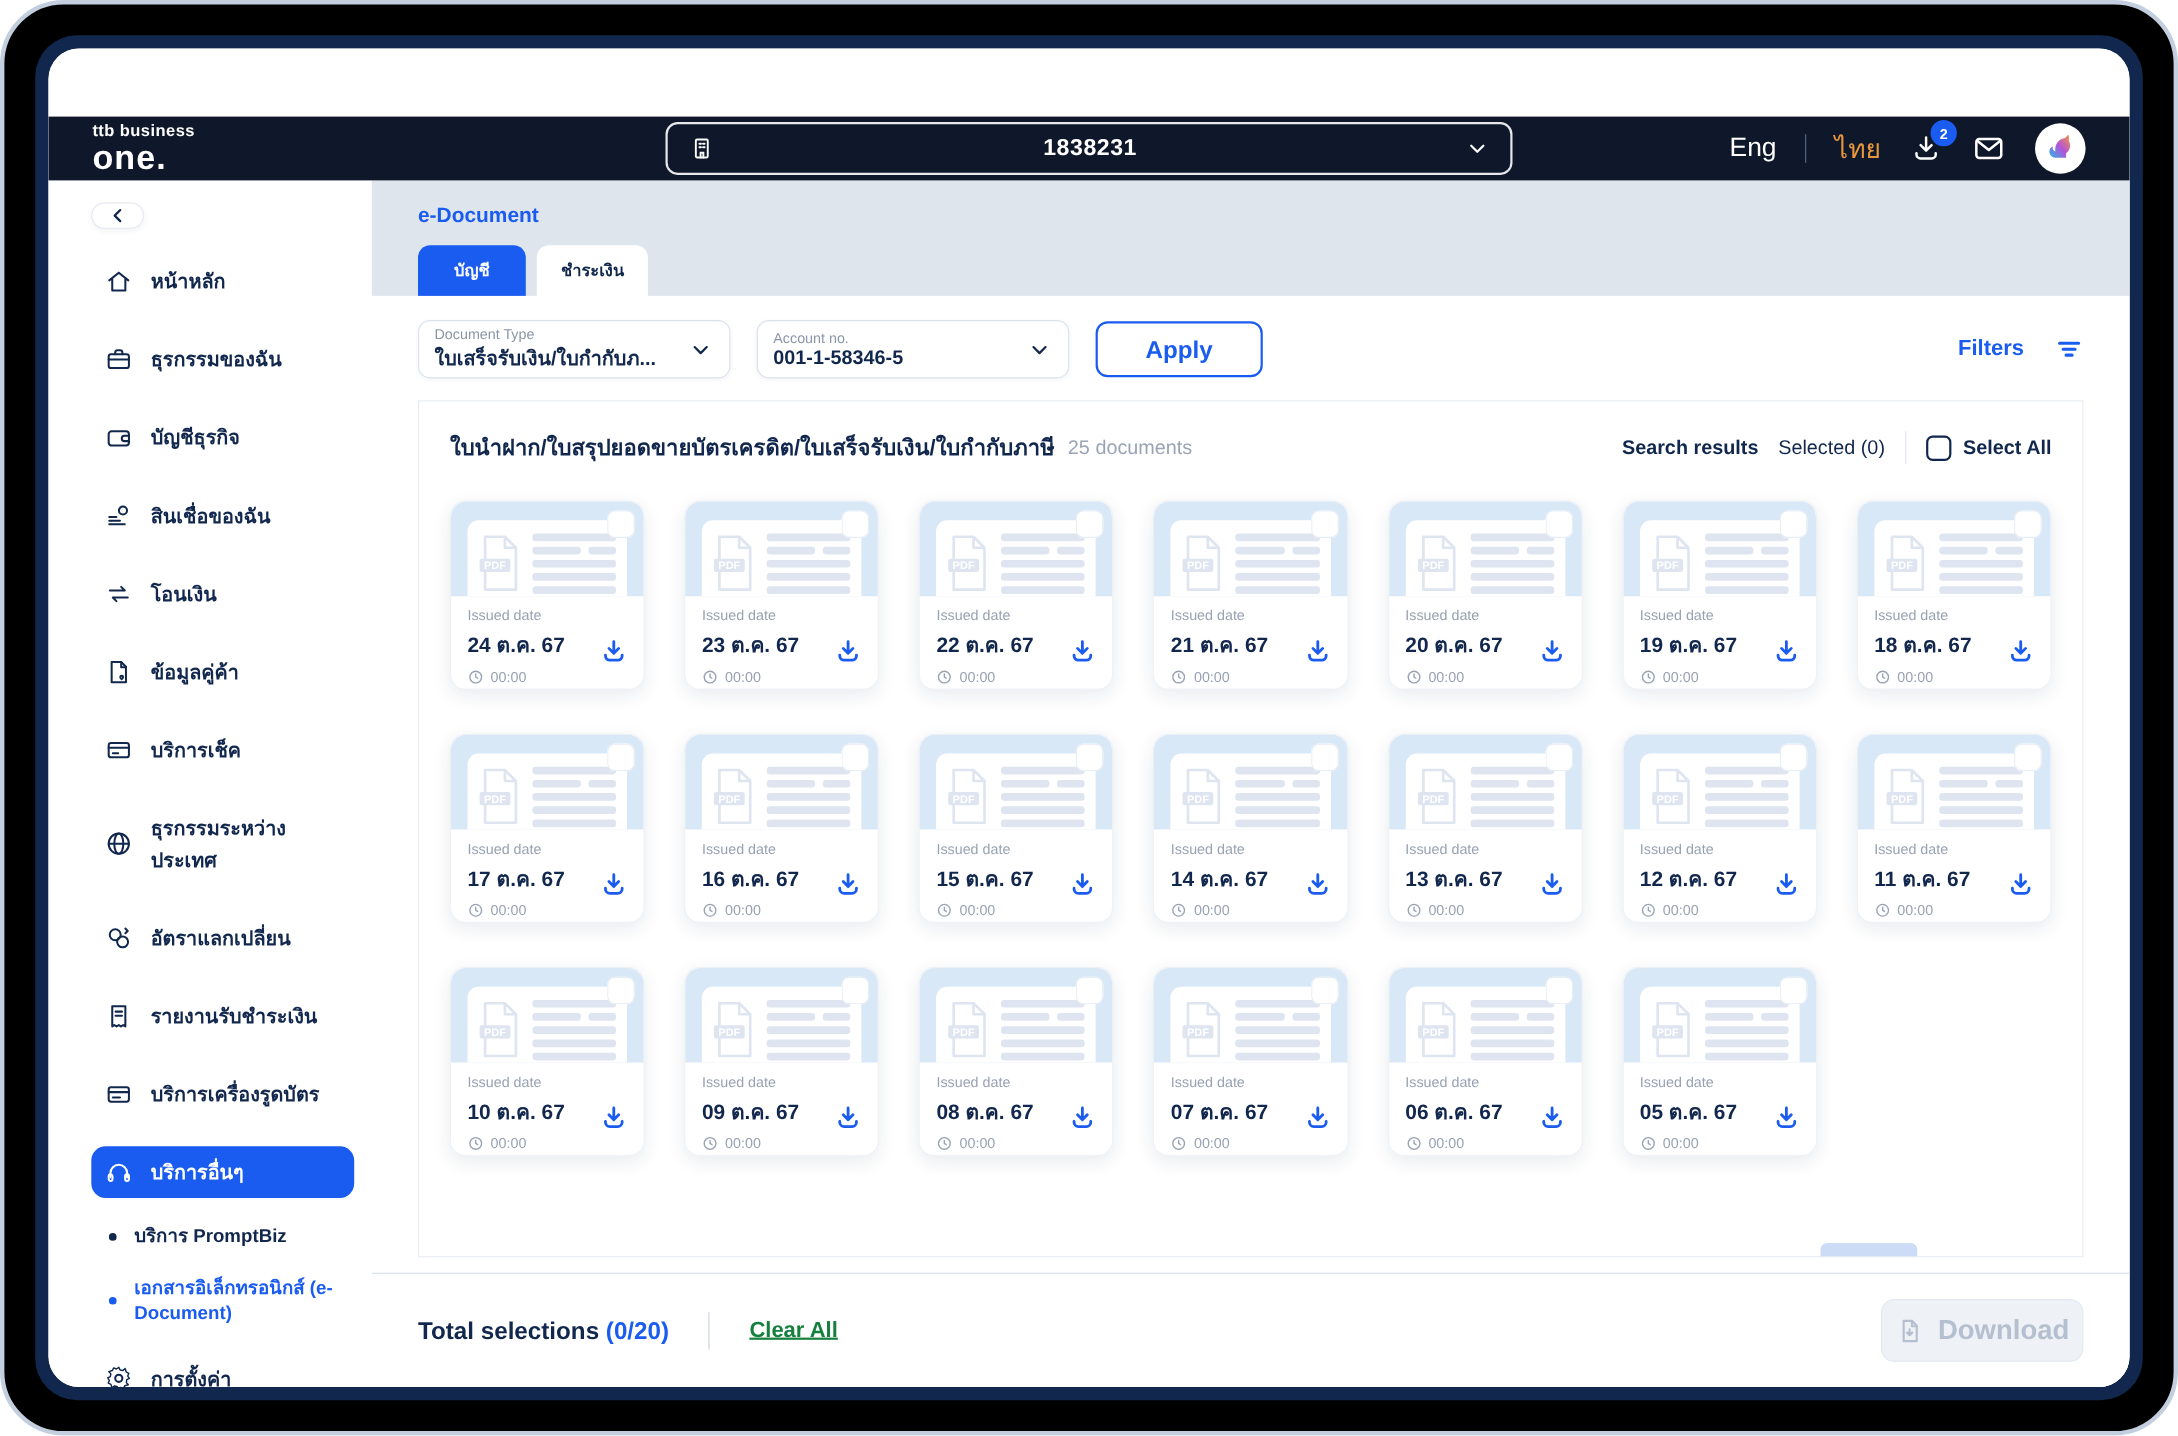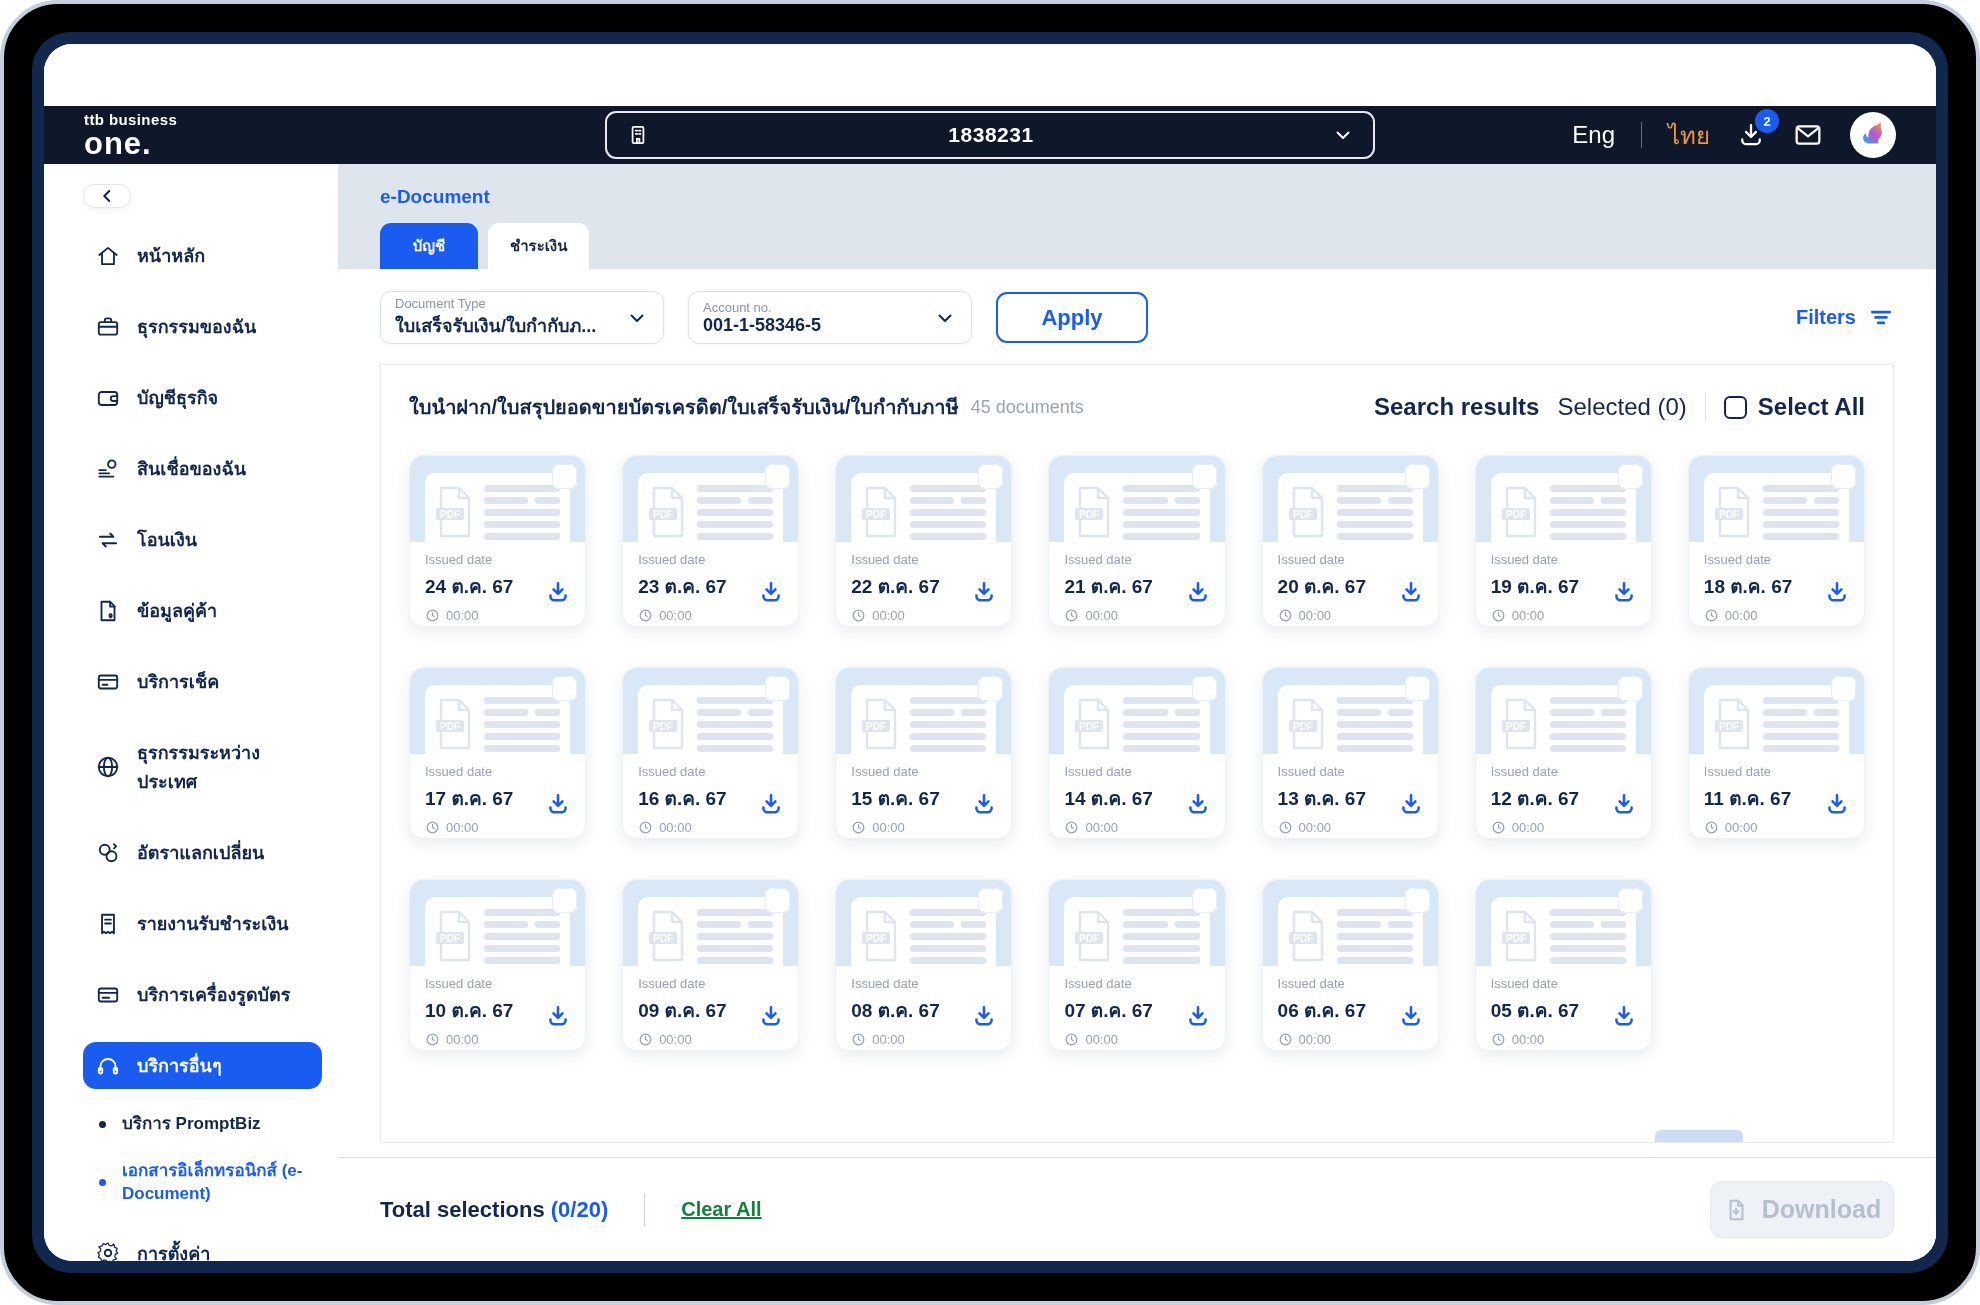--- a/index.html
+++ b/index.html
@@ -44,26 +44,26 @@
   .tab.active{background:#1a5cf0;color:#fff}
   .tab.inactive{background:#fff;color:#11274d}
   .content-main{flex:1;background:#fff;display:flex;flex-direction:column;min-height:0;padding:0 36px}
   .filter-row{display:flex;align-items:center;gap:24px;padding:22px 6px 20px 6px;flex:none}
   .select{width:284px;height:53px;border:1px solid #dbe2ec;border-radius:11px;padding:6px 14px;display:flex;align-items:center;box-shadow:0 1px 4px rgba(20,40,80,.05);cursor:pointer;background:#fff}
   .select .texts{flex:1;min-width:0}
   .select .lab{font-size:13px;color:#8a96a8}
   .select .val{font-size:18px;font-weight:bold;color:#11274d;white-space:nowrap;overflow:hidden}
   .select .chev{color:#11274d;flex:none;margin-left:6px;display:flex}
   .apply-btn{width:152px;height:51px;border:2px solid #1a5cf0;border-radius:11px;color:#1a5cf0;font-size:22px;font-weight:bold;background:#fff;cursor:pointer}
-  .filters-link{margin-left:auto;display:flex;align-items:center;gap:12px;color:#1a5cf0;font-size:20px;font-weight:bold;cursor:pointer}
+  .filters-link{margin-left:auto;display:flex;align-items:center;gap:28px;color:#1a5cf0;font-size:20px;font-weight:bold;cursor:pointer}
   .results{flex:1;border:1px solid #e7ebf1;margin:0 6px 14px 6px;position:relative;display:flex;flex-direction:column;min-height:0;background:#fff}
   .results-head{display:flex;align-items:center;padding:26px 28px 6px 28px;flex:none}
   .results-title{font-size:20px;font-weight:bold;color:#11274d}
   .results-count{font-size:18px;color:#9aa4b5;margin-left:12px}
-  .rh-right{margin-left:auto;display:flex;align-items:center;gap:18px;font-size:24px;color:#11274d}
+  .rh-right{margin-left:auto;display:flex;align-items:center;gap:18px;font-size:18px;color:#11274d}
   .sr{font-weight:bold}
   .rh-div{width:1px;height:30px;background:#dfe5ee}
   .select-all{display:flex;align-items:center;gap:11px;font-weight:600;cursor:pointer}
   .cb{width:23px;height:23px;border:2px solid #11274d;border-radius:6px;background:#fff;cursor:pointer}
   .card-grid{display:grid;grid-template-columns:repeat(7,1fr);column-gap:36px;row-gap:40px;padding:26px 28px 30px 28px;overflow:hidden}
   .doc-card{border-radius:14px;background:#fff;box-shadow:0 5px 16px rgba(20,40,80,.09);border:1px solid #eef1f6;height:172px;display:flex;flex-direction:column;cursor:pointer}
   .preview{height:86px;background:#d9e8f7;border-radius:14px 14px 0 0;position:relative;overflow:hidden;flex:none}
   .sheet{position:absolute;left:15px;right:15px;top:17px;bottom:-6px;background:#fff;border-radius:10px 10px 0 0;display:flex;padding:11px 10px 0 9px;gap:8px}
   .pdf-ic{width:42px;flex:none}
   .plines{flex:1;display:flex;flex-direction:column;gap:5px;padding-top:1px}
@@ -329,21 +329,21 @@
                 <span>Filters</span>
                 <svg width="26" height="26" viewBox="0 0 24 24" fill="none" stroke="currentColor" stroke-width="2.6" stroke-linecap="round">
                     <path d="M4 6.5h16M7 11.5h10M9.5 16.5h5"></path>
                   </svg>
               </div>
             </div>
 
             <div class="results">
               <div class="results-head">
                 <span class="results-title">ใบนำฝาก/ใบสรุปยอดขายบัตรเครดิต/ใบเสร็จรับเงิน/ใบกำกับภาษี</span>
-                <span class="results-count">45 documents</span>
+                <span class="results-count">25 documents</span>
                 <div class="rh-right">
                   <span class="sr">Search results</span>
                   <span>Selected (0)</span>
                   <span class="rh-div"></span>
                   <span class="select-all">
                     <span class="cb"></span>
                     <span>Select All</span>
                   </span>
                 </div>
               </div>

